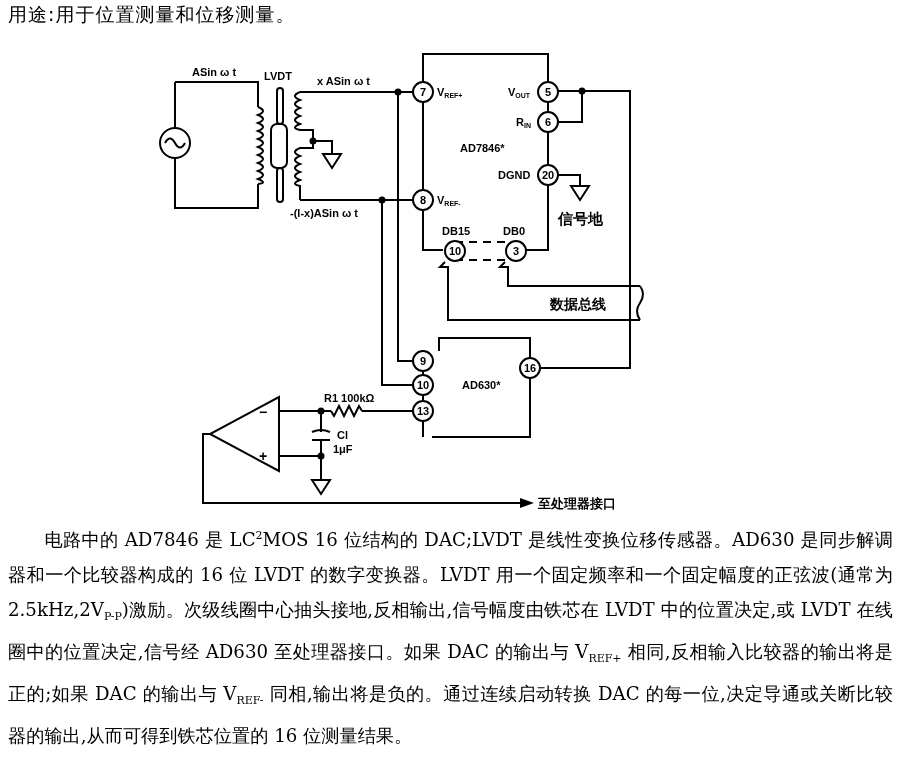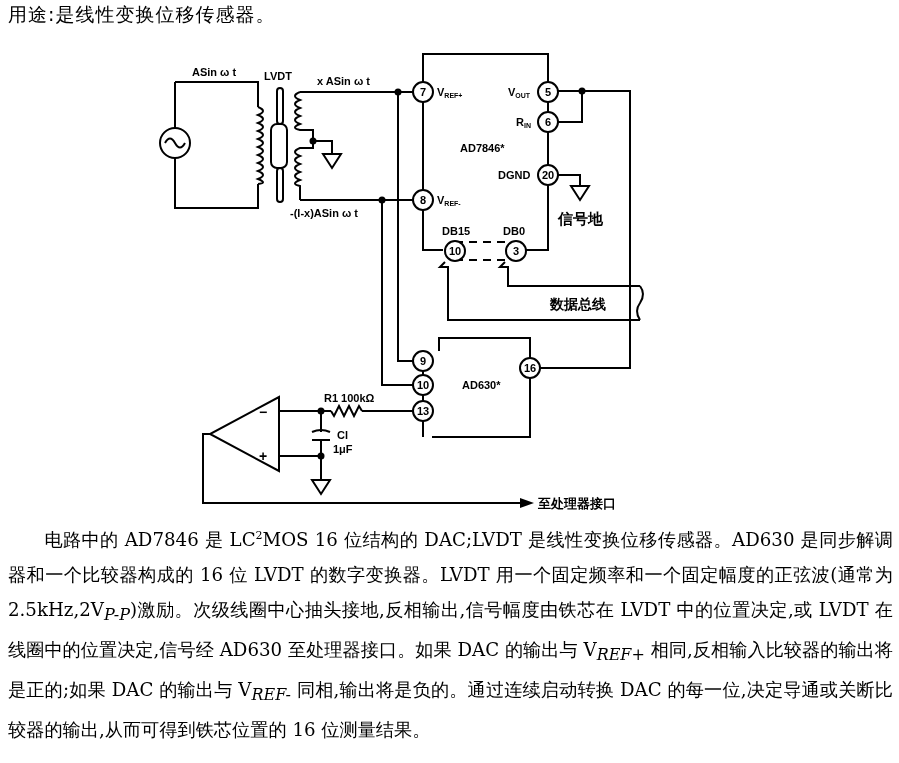--- a/index.html
+++ b/index.html
@@ -4,28 +4,28 @@
 <style>
   html, body { margin: 0; padding: 0; background: #ffffff; }
   body { width: 899px; height: 763px; position: relative; overflow: hidden; color: #000; }
   .title { position: absolute; left: 8px; top: 2px; font-family: "DejaVu Sans", sans-serif; font-size: 19px; letter-spacing: 1px; }
   .title b { font-weight: normal; }
   svg.circuit { position: absolute; left: 0; top: 0; }
   svg text { font-family: "Liberation Sans", sans-serif; font-weight: bold; fill: #000; }
   svg .cn { font-family: "DejaVu Sans", sans-serif; font-weight: bold; }
   .para { position: absolute; left: 8px; top: 518px; width: 885px; font-family: "DejaVu Serif", serif; font-size: 18.2px; line-height: 35px; text-align: justify; }
   .para p { margin: 0; text-indent: 2em; }
-  .sub { font-size: 16px; vertical-align: -4px; font-style: italic; }
+  .sub { font-size: 11px; vertical-align: -4px; }
   .sup { font-size: 11px; vertical-align: 7px; }
 </style>
 </head>
 <body>
 
 <div class="title">
-  <b>用途</b><b>:</b><span>是线性变换位移传感器。</span>
+  <b>用途</b><b>:</b><span>用于位置测量和位移测量。</span>
 </div>
 
 <svg class="circuit" width="899" height="515" viewBox="0 0 899 515">
   <g stroke="#000" stroke-width="2" fill="none">
 
     <path d="M175,82 H258 V107 M258,184 V208 H175 V82"></path>
 
     <path d="M258,107 q10,4 0,8 q10,4 0,8 q10,4 0,8 q10,4 0,8 q10,4 0,8 q10,4 0,8 q10,4 0,8 q10,4 0,8 q10,4 0,8 q10,4 0,5"></path>
 
     <circle cx="175" cy="143" r="15" fill="#fff"></circle>

